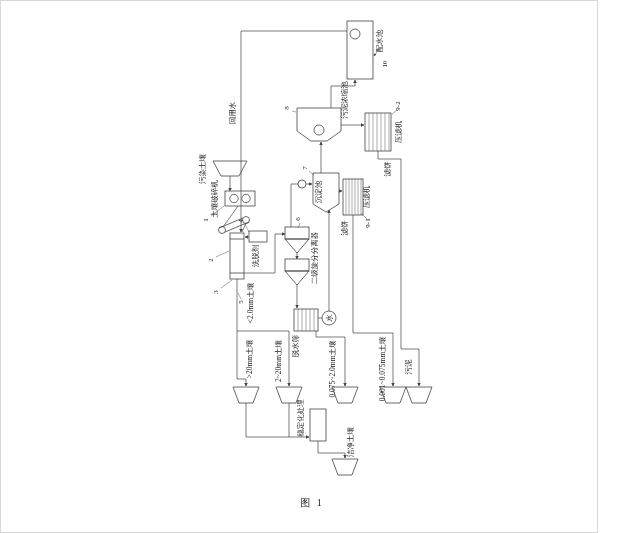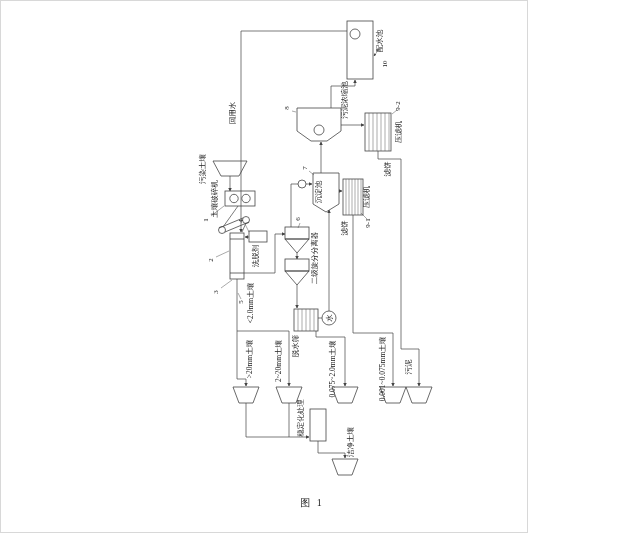--- a/index.html
+++ b/index.html
@@ -1,16 +1,16 @@
 <!DOCTYPE html>
 <html><head>
 <meta charset="utf-8">
 <style>
   html,body{margin:0;padding:0;background:#fff;}
-  .page{position:relative;width:528px;height:533px;background:#ffffff;
+  .page{position:relative;width:598px;height:533px;background:#ffffff;
         border:1px solid #d8d8d8;box-sizing:border-box;overflow:hidden;
         font-family:"Liberation Serif", serif;}
   svg{position:absolute;left:0;top:0;}
   svg text{font-family:"Liberation Serif", serif;font-size:7.5px;fill:#1b1b1b;}
   svg text.num{font-size:7px;}
   svg text.cap{font-size:10px;letter-spacing:2px;}
   .shape{stroke:#444;stroke-width:0.8;fill:none;}
   .hatch{stroke:#555;stroke-width:0.5;fill:none;}
   .flow{stroke:#444;stroke-width:0.7;fill:none;}
   .leader{stroke:#555;stroke-width:0.5;fill:none;}

